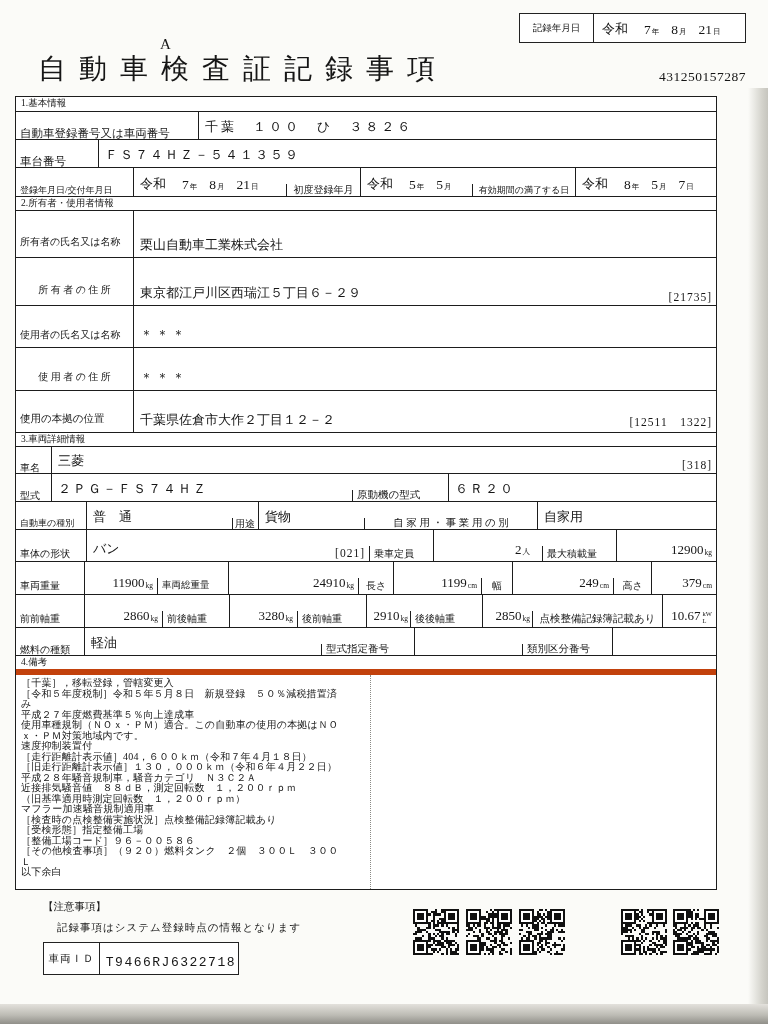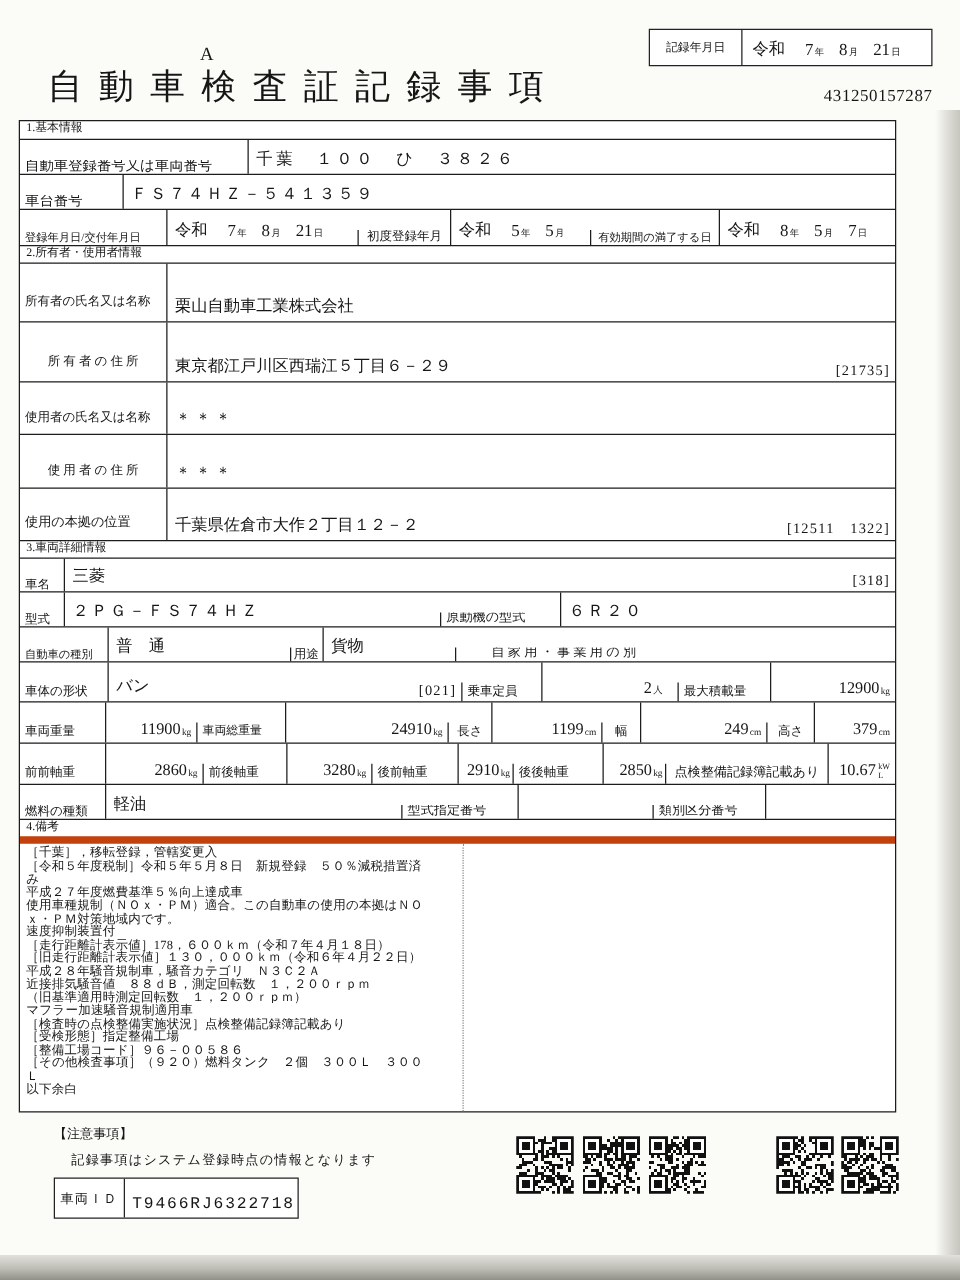--- a/index.html
+++ b/index.html
@@ -11,21 +11,21 @@
   }
   
   .right-shade{position:absolute;left:748px;top:88px;width:20px;height:917px;
     background:linear-gradient(to right,rgba(210,209,203,0) 0%,#d4d3cc 70%,#c6c5be 100%);}
   .bottom-shade{position:absolute;left:0;top:1004px;width:768px;height:20px;
     background:linear-gradient(#e3e1dc 0%,#bdbcb5 55%,#908f89 100%);}
 
   
   .class-letter{position:absolute;left:160px;top:36px;font-size:15px;}
   .doc-title{position:absolute;left:38px;top:50px;font-size:28px;letter-spacing:13px;white-space:nowrap;}
-  .record-date-box{position:absolute;left:519px;top:23px;width:227px;height:30px;
+  .record-date-box{position:absolute;left:519px;top:13px;width:227px;height:30px;
     border:1.5px solid #222;display:flex;box-sizing:border-box;background:#fff;}
   .record-date-box .lblc{width:74px;border-right:1px solid #222;display:flex;align-items:center;
     justify-content:center;font-size:9.5px;box-sizing:border-box;}
   .record-date-box .valc{flex:1;display:flex;align-items:flex-end;padding:0 4px 4px 8px;box-sizing:border-box;}
   .doc-number{position:absolute;left:620px;top:69px;width:126px;text-align:right;font-size:13.5px;letter-spacing:.5px;}
 
   
   .main-table{position:absolute;left:15px;top:96px;width:700px;border:1.5px solid #1d1d1d;
     box-sizing:content-box;background:#fff;}
   .sec{border-top:1px solid #1d1d1d;height:14px;box-sizing:border-box;font-size:9.5px;
@@ -171,20 +171,21 @@
     <div class="cell val ls2" style="width:301px">２ＰＧ－ＦＳ７４ＨＺ</div>
     <div class="cell lbl" style="width:96px;font-size:10.5px">原動機の型式</div>
     <div class="cell val ls2" style="flex:1">６Ｒ２０</div>
   </div>
   <div class="row" style="height:28px">
     <div class="cell lbl" style="width:70px;font-size:9px">自動車の種別</div>
     <div class="cell val" style="width:146px">普　通</div>
     <div class="cell lbl" style="width:26px;padding-left:2px">用途</div>
     <div class="cell val" style="width:106px">貨物</div>
     <div class="cell lbl c" style="width:173px;font-size:10.5px">自 家 用 ・ 事 業 用 の 別</div>
+    <div class="cell val" style="flex:1">自家用</div>
   </div>
   <div class="row" style="height:32px">
     <div class="cell lbl" style="width:70px">車体の形状</div>
     <div class="cell val" style="width:283px">
       <span>バン</span>
       <span class="code">[021]</span>
     </div>
     <div class="cell lbl" style="width:64px">乗車定員</div>
     <div class="cell val num" style="width:109px;padding-right:12px">
       <span>2</span>
@@ -265,21 +266,21 @@
   <div class="sec">4.備考</div>
   <div class="remarks">
     <div class="remarks-text">
         <div>［千葉］，移転登録，管轄変更入</div>
         <div>［令和５年度税制］令和５年５月８日　新規登録　５０％減税措置済</div>
         <div>み</div>
         <div>平成２７年度燃費基準５％向上達成車</div>
         <div>使用車種規制（ＮＯｘ・ＰＭ）適合。この自動車の使用の本拠はＮＯ</div>
         <div>ｘ・ＰＭ対策地域内です。</div>
         <div>速度抑制装置付</div>
-        <div>［走行距離計表示値］178，６００ｋｍ（令和７年４月１８日）</div>
+        <div>［走行距離計表示値］404，６００ｋｍ（令和７年４月１８日）</div>
         <div>［旧走行距離計表示値］１３０，０００ｋｍ（令和６年４月２２日）</div>
         <div>平成２８年騒音規制車，騒音カテゴリ　Ｎ３Ｃ２Ａ</div>
         <div>近接排気騒音値　８８ｄＢ，測定回転数　１，２００ｒｐｍ</div>
         <div>（旧基準適用時測定回転数　１，２００ｒｐｍ）</div>
         <div>マフラー加速騒音規制適用車</div>
         <div>［検査時の点検整備実施状況］点検整備記録簿記載あり</div>
         <div>［受検形態］指定整備工場</div>
         <div>［整備工場コード］９６－００５８６</div>
         <div>［その他検査事項］（９２０）燃料タンク　２個　３００Ｌ　３００</div>
         <div>Ｌ</div>

